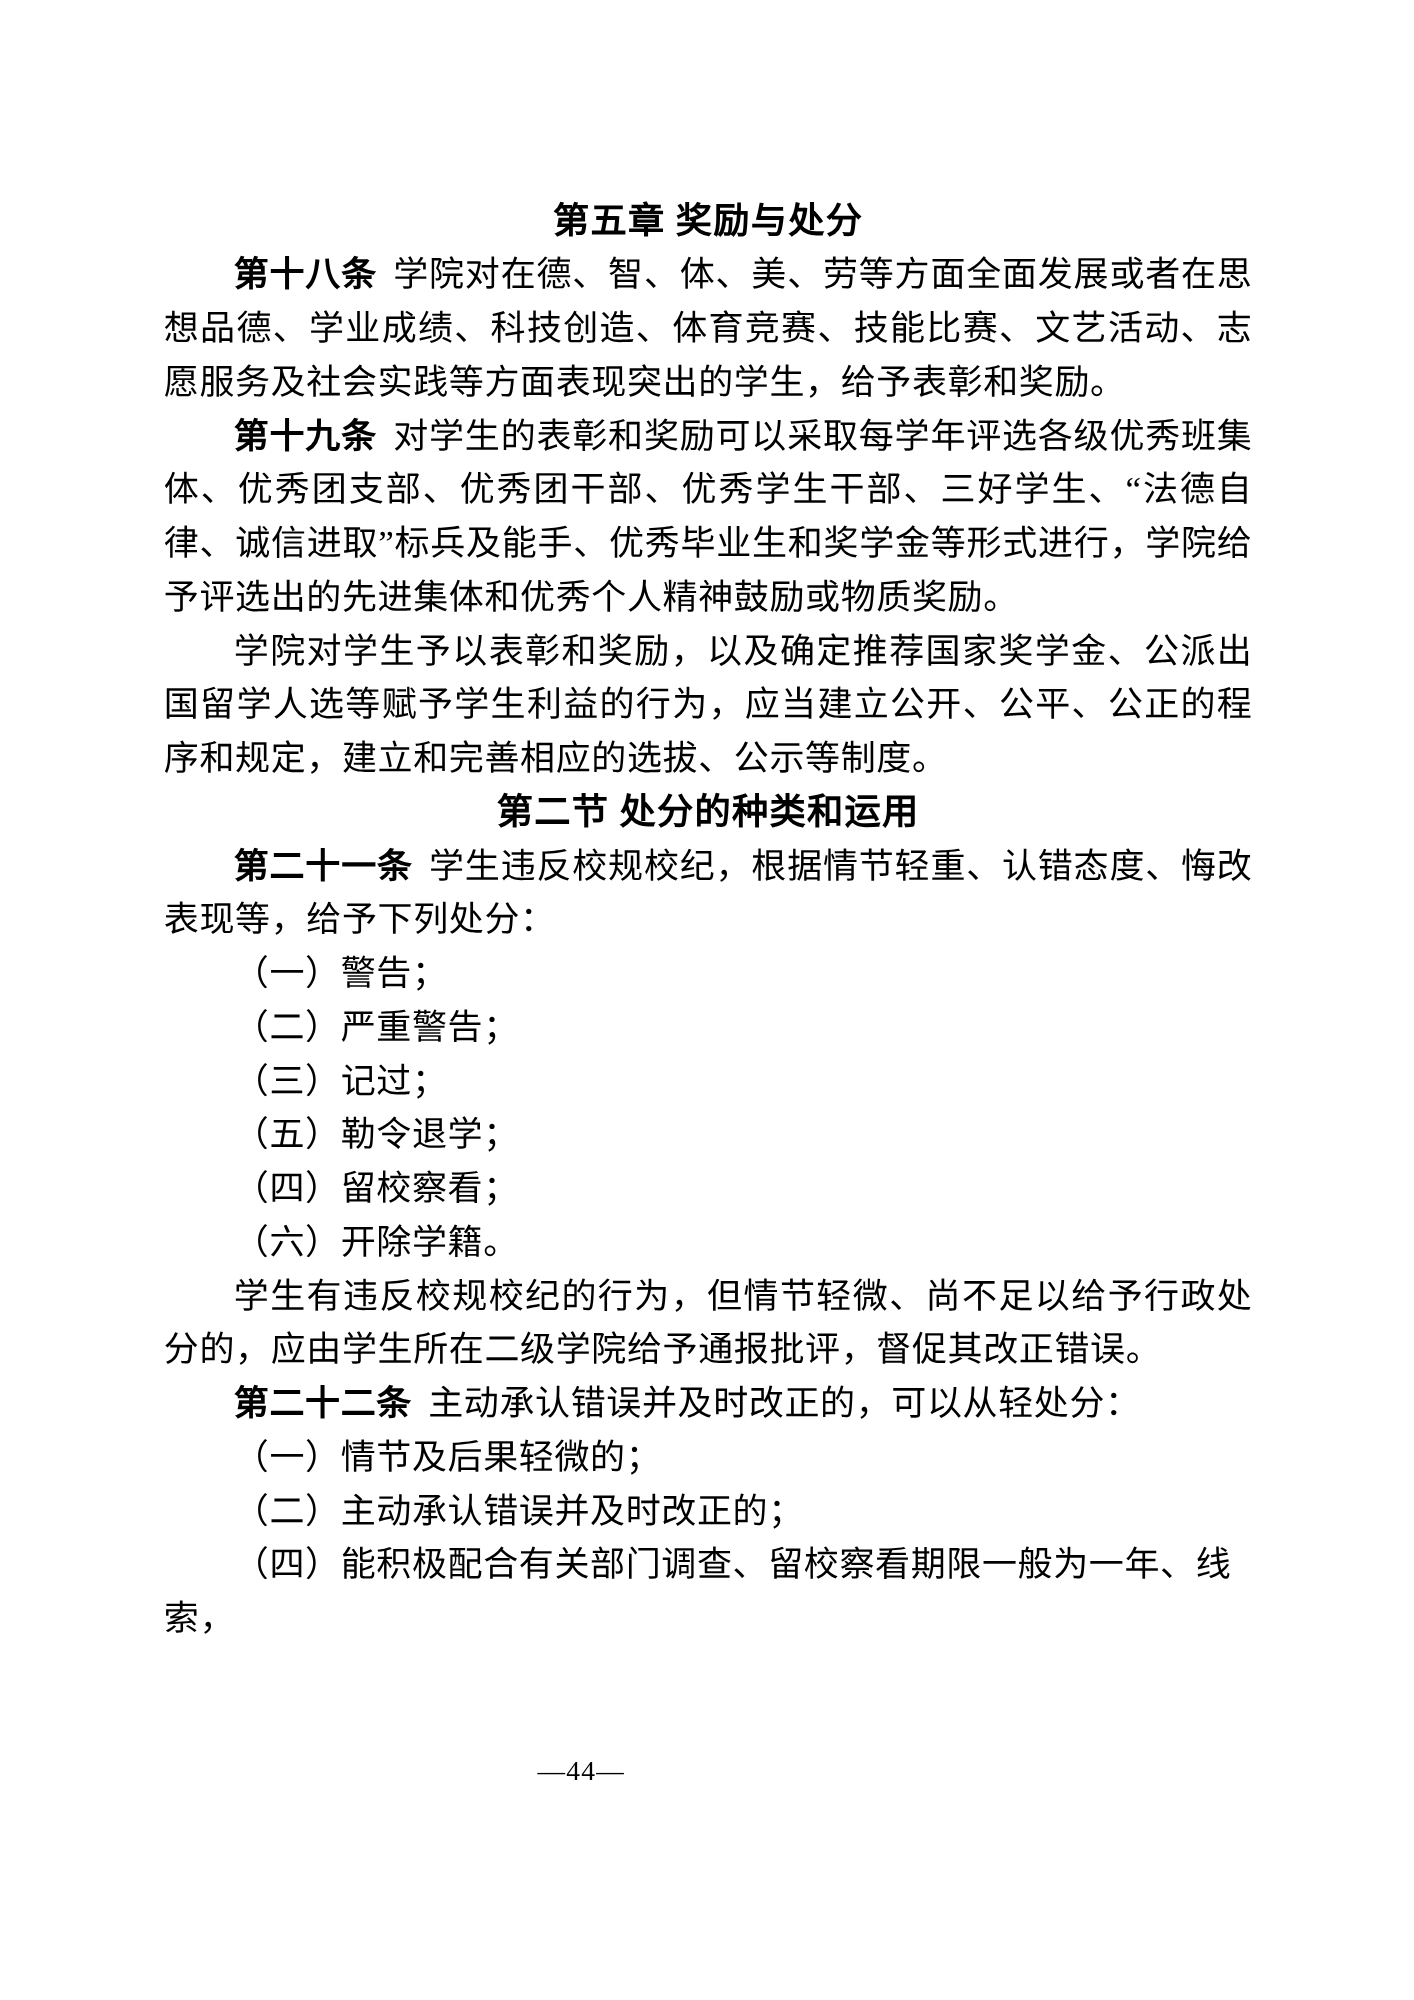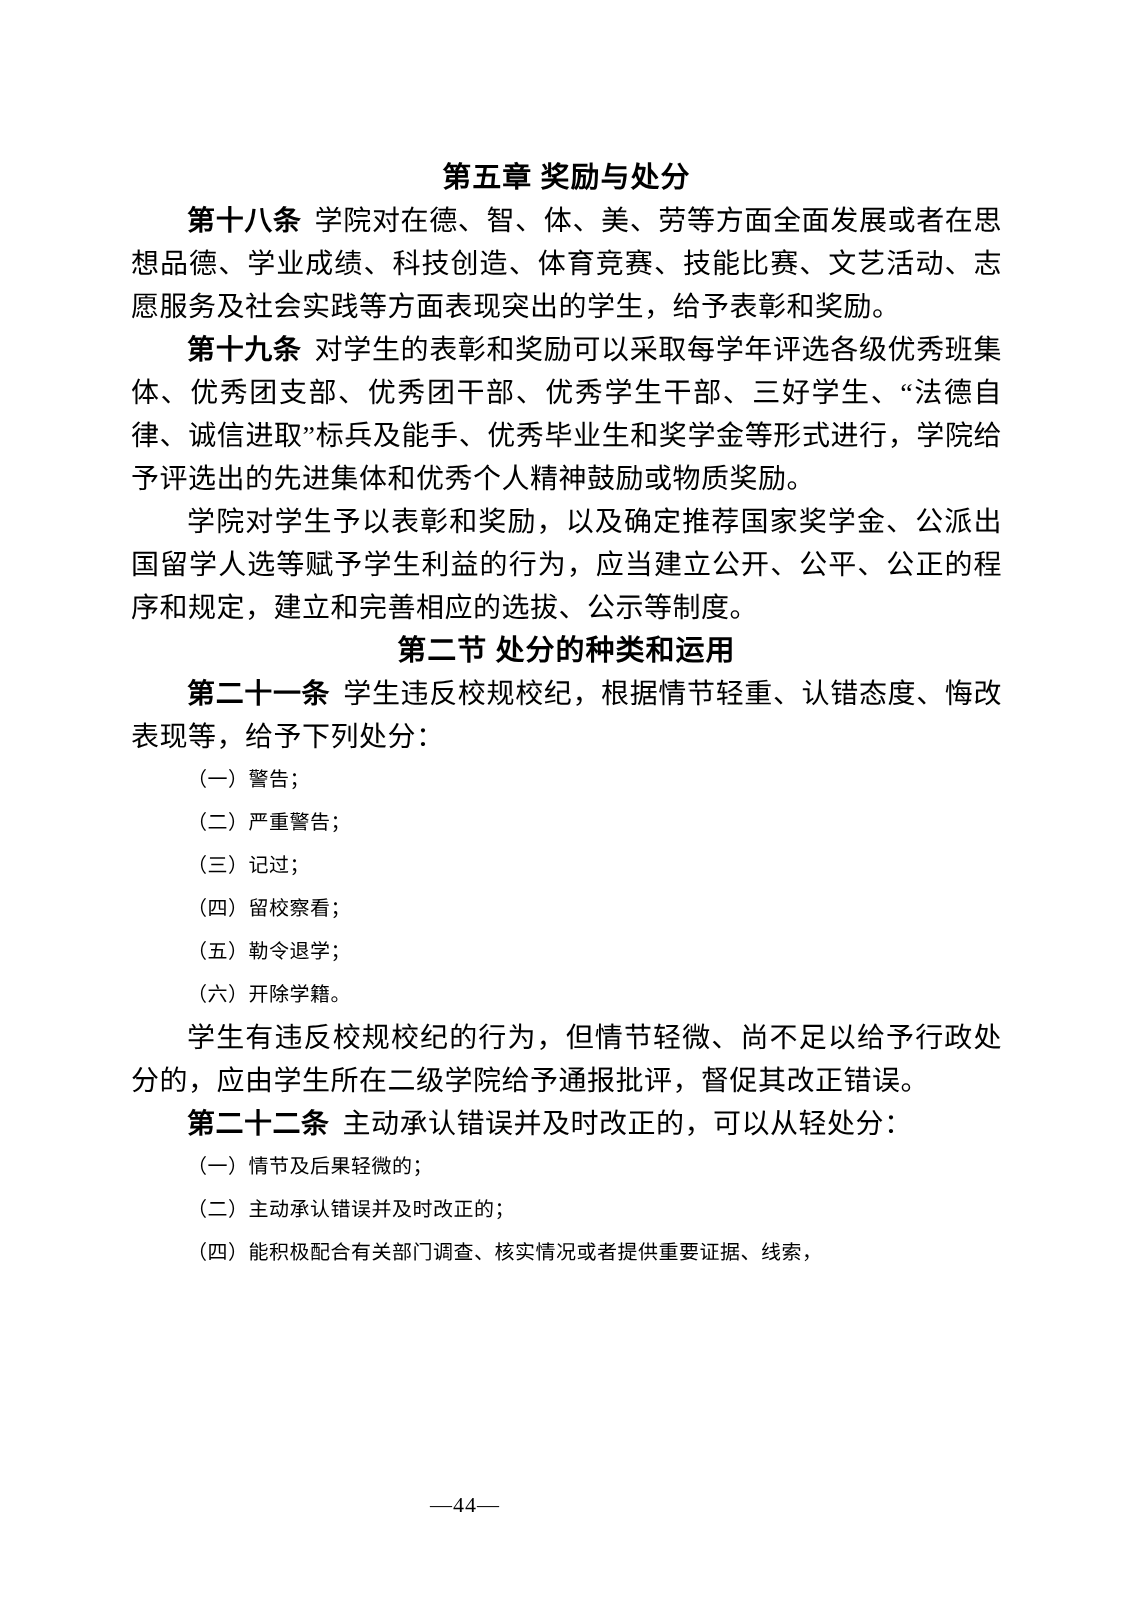--- a/index.html
+++ b/index.html
@@ -39,31 +39,31 @@
     text-align: justify;
     text-justify: inter-character;
     text-indent: 56px;
     letter-spacing: 0.5px;
   }
   .lead {
     font-weight: bold;
     margin-right: 13px;
   }
   .item {
-    font-size: 20px;
+    font-size: 28px;
     line-height: 43px;
     margin: 0;
     text-indent: 56px;
     letter-spacing: 0.5px;
   }
   .pageno {
     position: absolute;
     left: 0;
     width: 930px;
-    top: 1472px;
+    top: 1384px;
     text-align: center;
     font-size: 22px;
     letter-spacing: 1px;
   }
 </style>
 </head>
 <body>
 
 <div class="page">
   <div class="content">
@@ -76,29 +76,29 @@
 
     <p class="para">学院对学生予以表彰和奖励，以及确定推荐国家奖学金、公派出国留学人选等赋予学生利益的行为，应当建立公开、公平、公正的程序和规定，建立和完善相应的选拔、公示等制度。</p>
 
     <h2 class="heading">第二节 处分的种类和运用</h2>
 
     <p class="para"><span class="lead">第二十一条</span><span>学生违反校规校纪，根据情节轻重、认错态度、悔改表现等，给予下列处分：</span></p>
 
     <p class="item">（一）警告；</p>
     <p class="item">（二）严重警告；</p>
     <p class="item">（三）记过；</p>
+    <p class="item">（五）勒令退学；</p>
     <p class="item">（四）留校察看；</p>
-    <p class="item">（五）勒令退学；</p>
     <p class="item">（六）开除学籍。</p>
 
     <p class="para">学生有违反校规校纪的行为，但情节轻微、尚不足以给予行政处分的，应由学生所在二级学院给予通报批评，督促其改正错误。</p>
 
 
     <p class="para"><span class="lead">第二十二条</span><span>主动承认错误并及时改正的，可以从轻处分：</span></p>
 
     <p class="item">（一）情节及后果轻微的；</p>
     <p class="item">（二）主动承认错误并及时改正的；</p>
-    <p class="item">（四）能积极配合有关部门调查、核实情况或者提供重要证据、线索，</p>
+    <p class="item">（四）能积极配合有关部门调查、留校察看期限一般为一年、线索，</p>
 
   </div>
 
   <div class="pageno">—44—</div>
 </div>
 
 </body></html>

